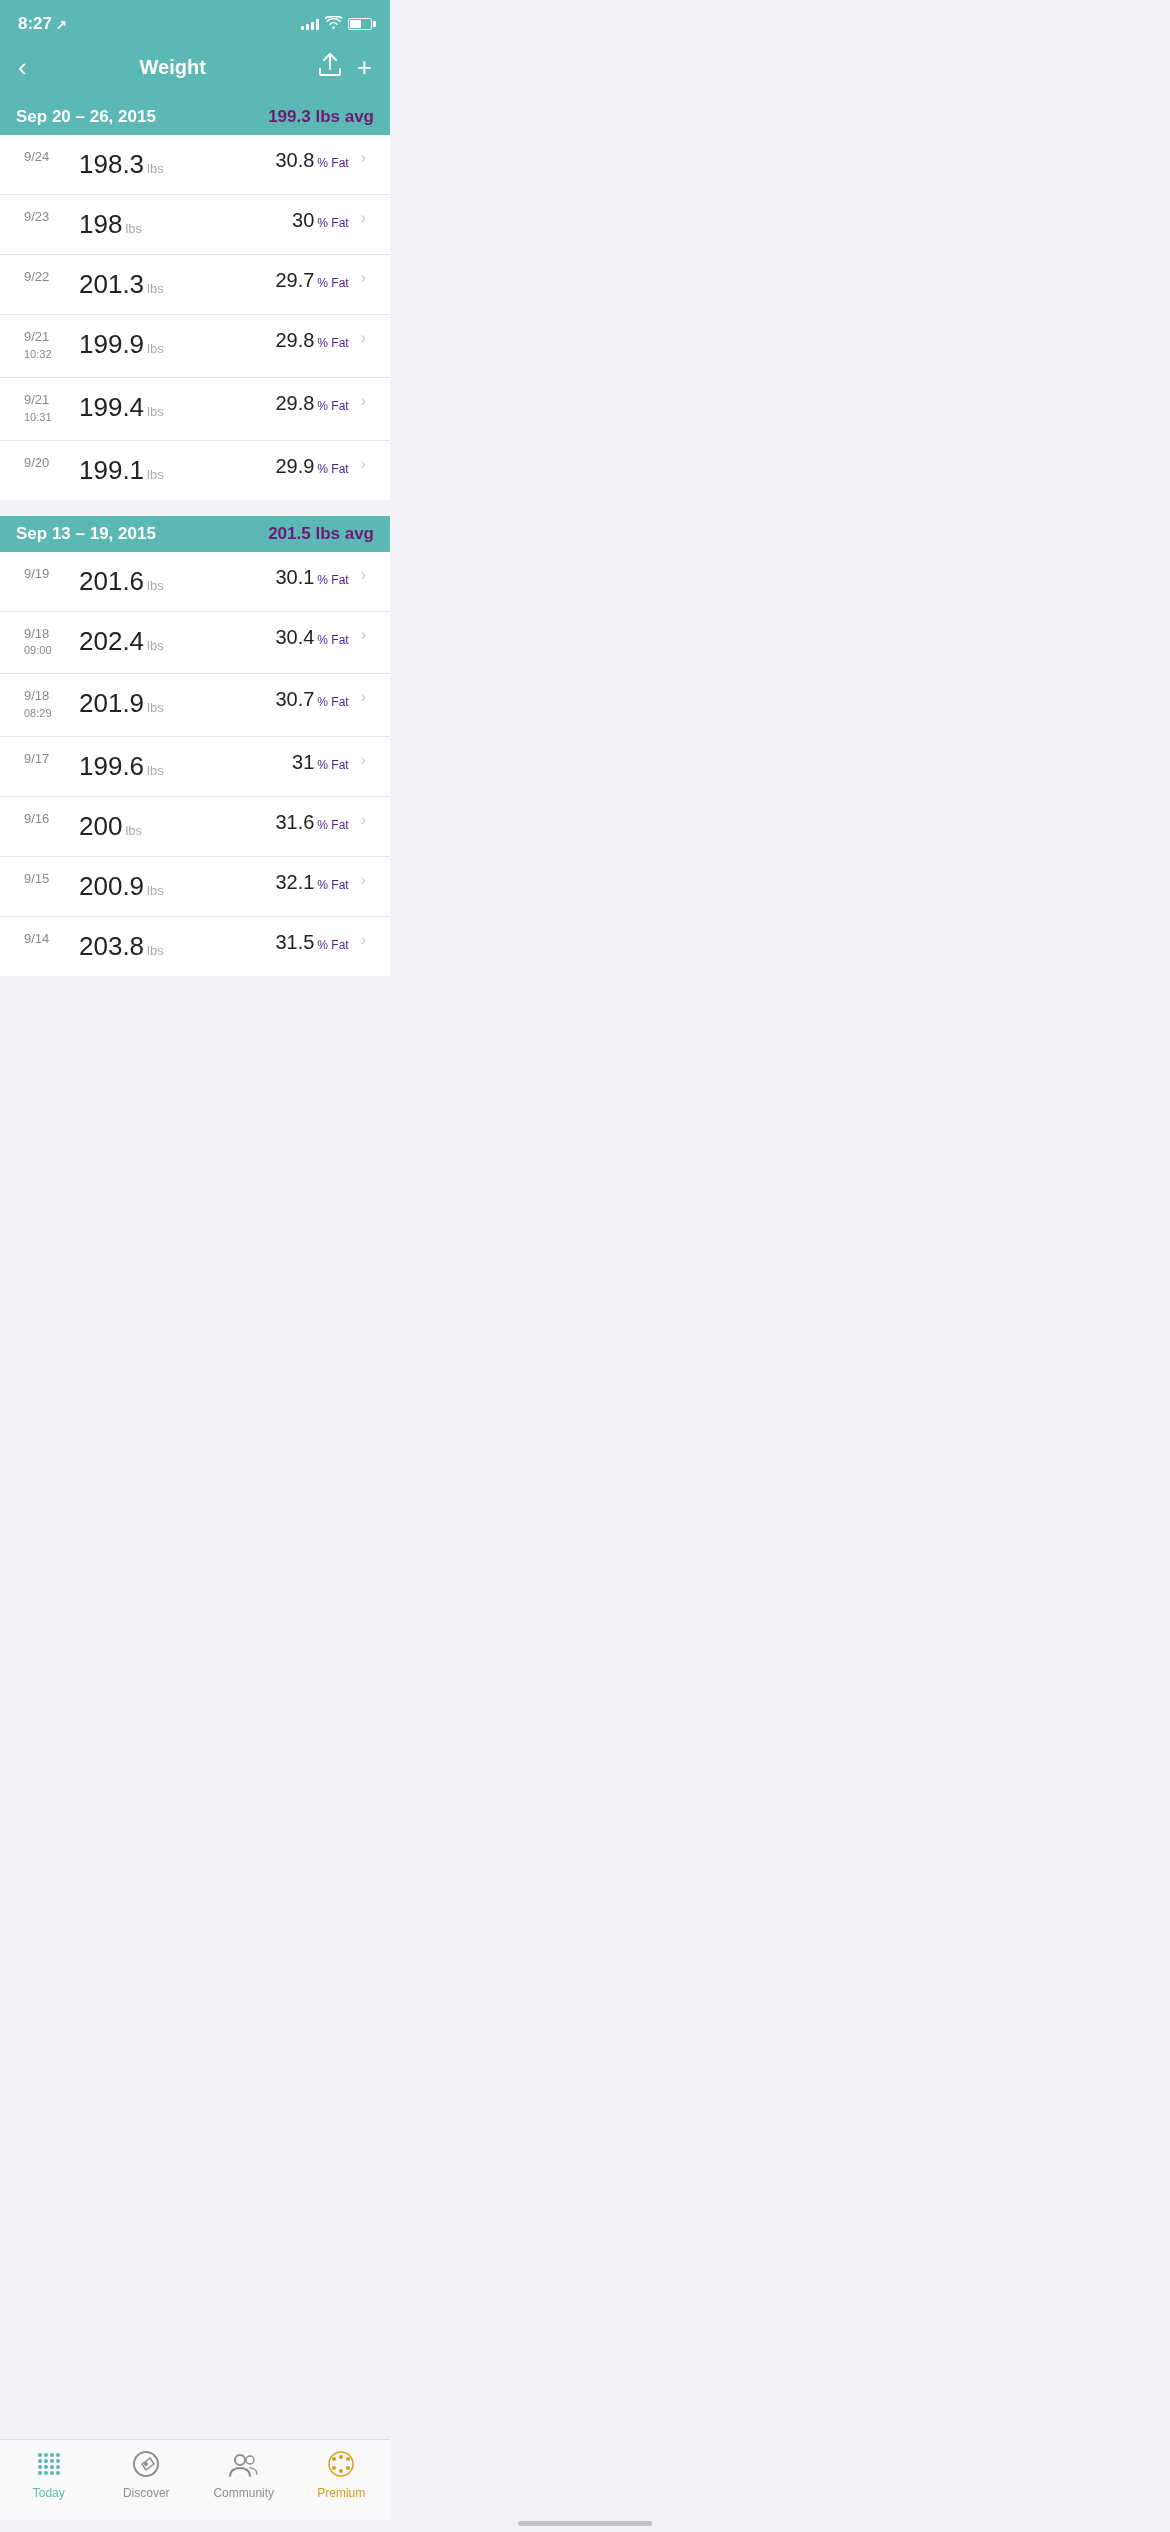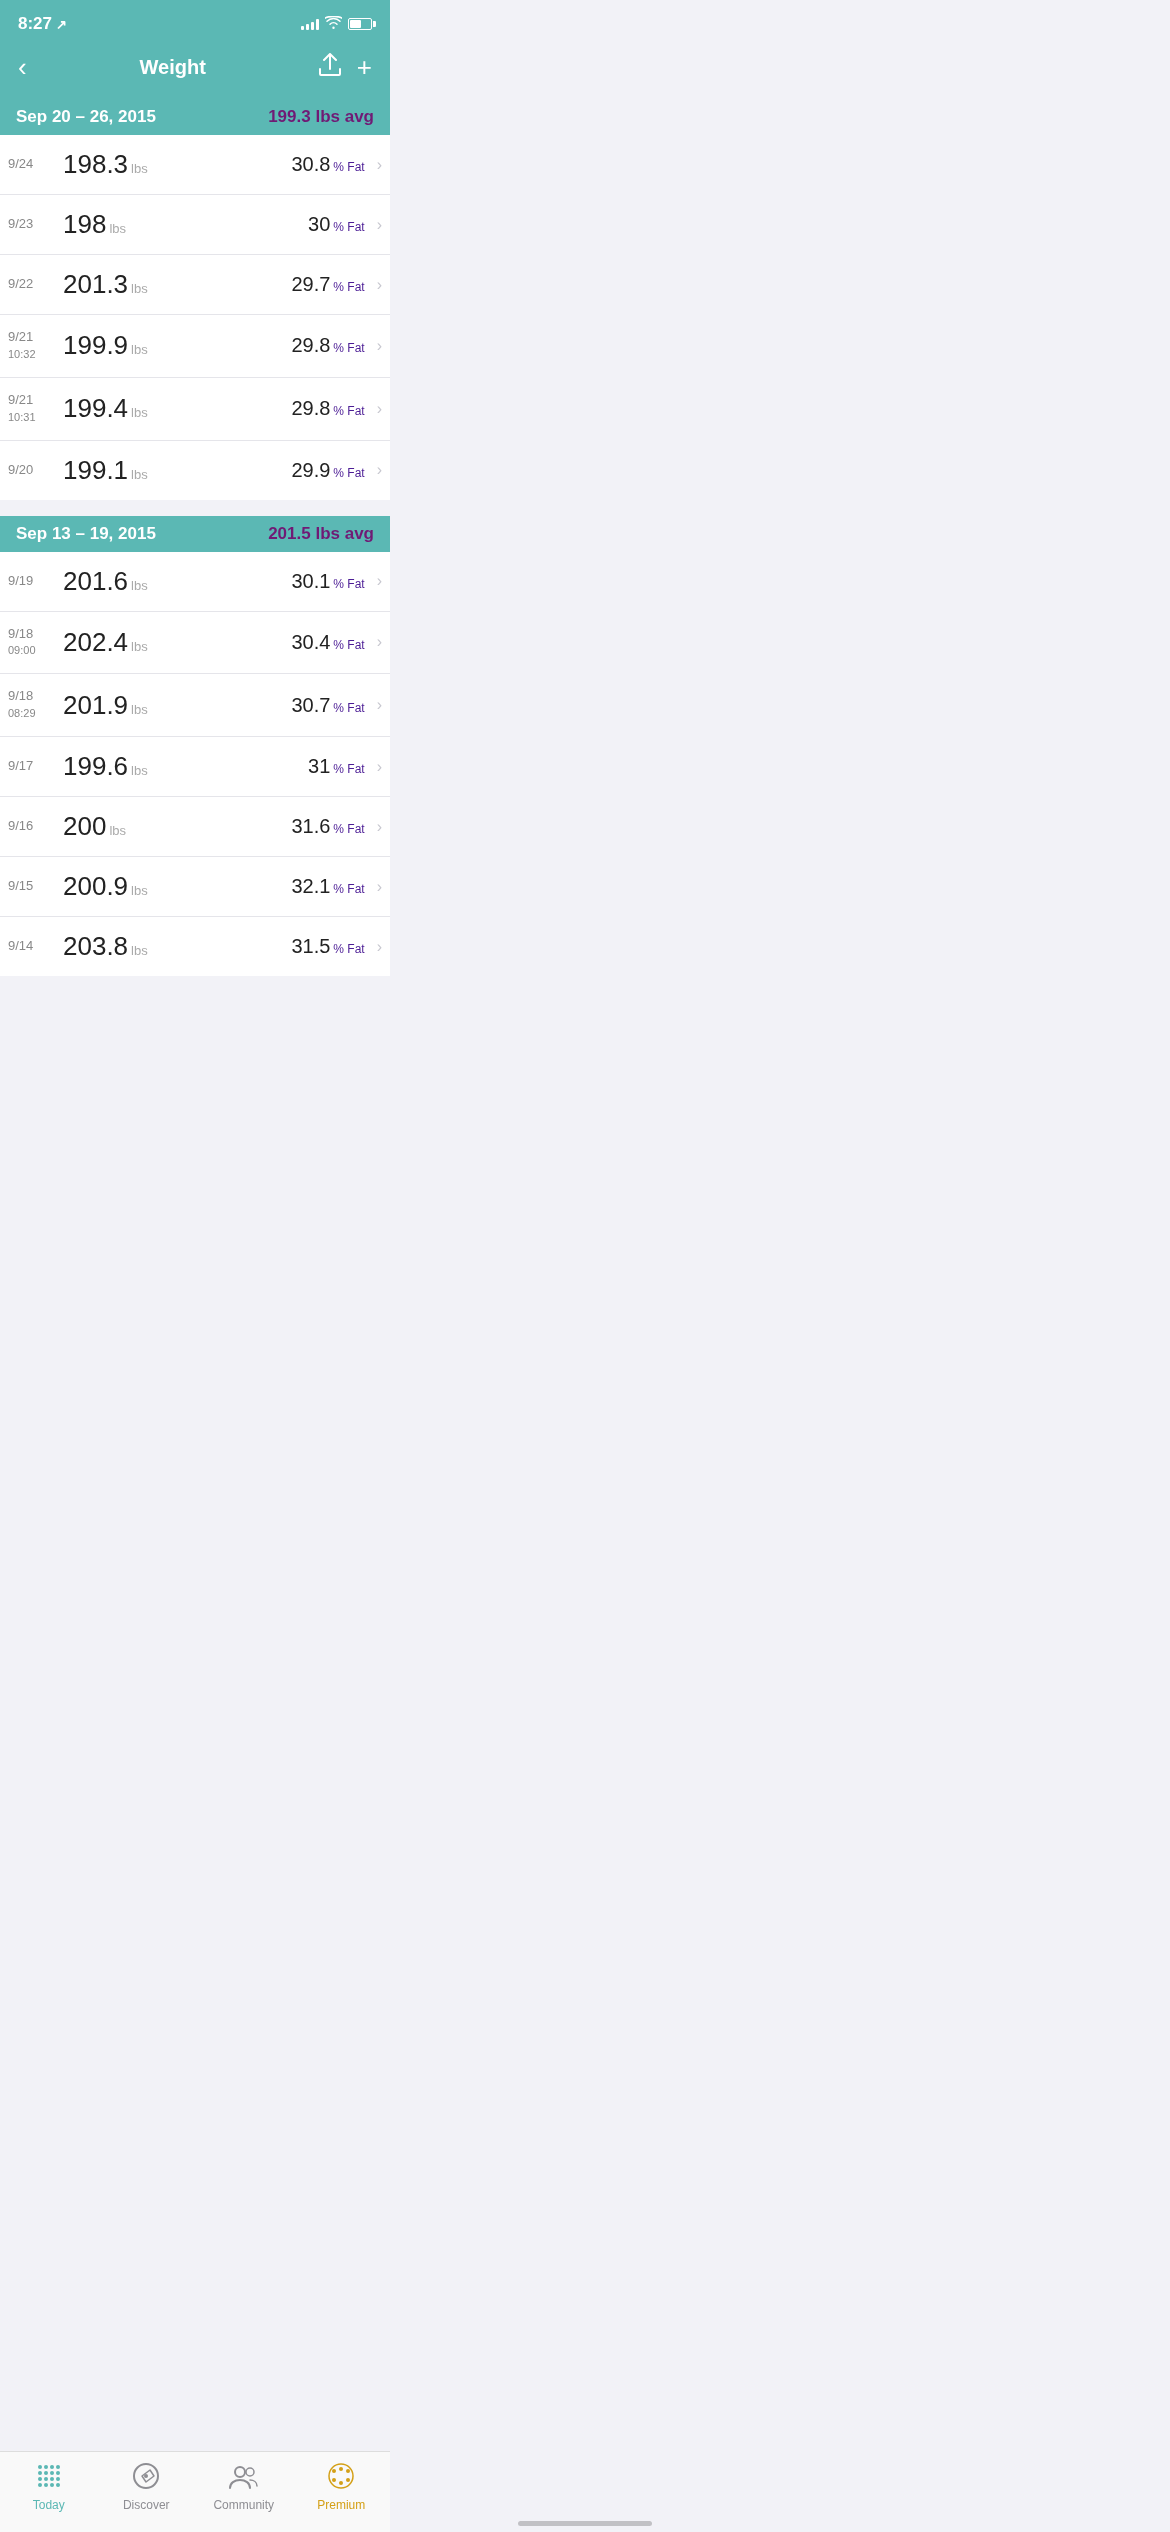--- a/index.html
+++ b/index.html
@@ -84,22 +84,22 @@
       font-size: 17px;
       font-weight: 700;
     }
 
     
     .data-list {
       background: white;
     }
     .data-row {
       display: flex;
-      align-items: center;
-      padding: 14px 8px;
+      align-items: flex-start;
+      padding: 14px 24px;
       border-bottom: 1px solid #e5e5ea;
       cursor: pointer;
     }
     .row-date {
       width: 55px;
       font-size: 13px;
       color: #888;
       line-height: 1.3;
     }
     .row-weight {
@@ -132,21 +132,21 @@
       color: #4c1d95;
     }
     .row-chevron {
       color: #c8c8d0;
       font-size: 16px;
     }
 
     
     .tab-bar {
       position: fixed;
-      bottom: 0;
+      bottom: 12px;
       left: 0;
       width: 390px;
       background: #f9f9f9;
       border-top: 1px solid #ddd;
       display: flex;
       justify-content: space-around;
       align-items: center;
       padding: 10px 0 20px 0;
     }
     .tab-item {

